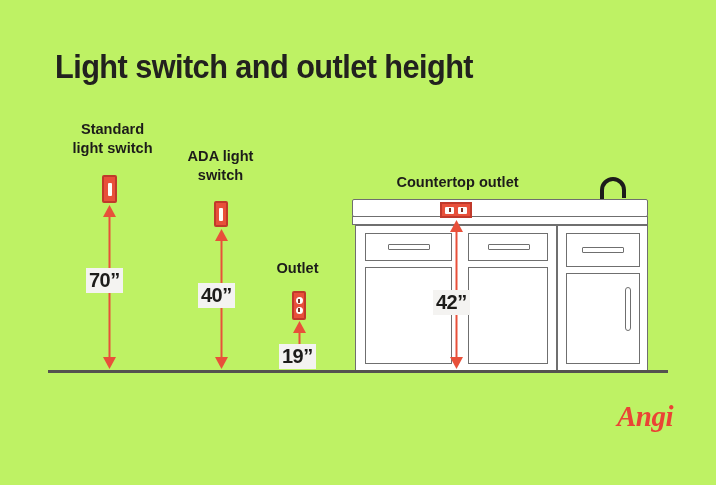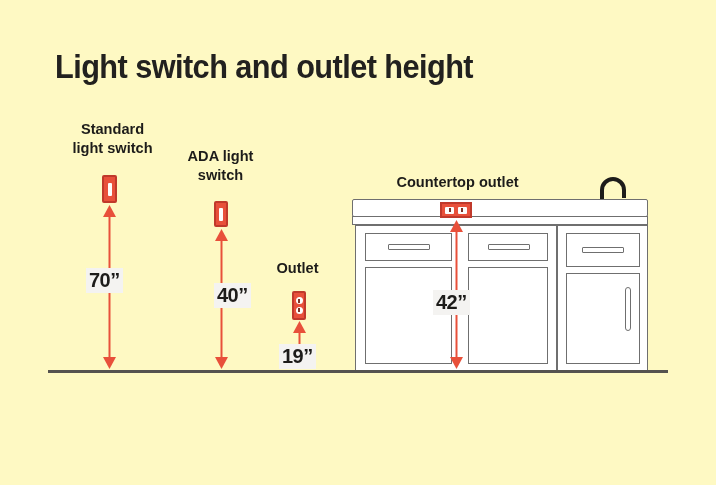--- a/index.html
+++ b/index.html
@@ -10,21 +10,21 @@
     width: 720px;
     height: 485px;
     background: #ffffff;
     font-family: "Liberation Sans", sans-serif;
     overflow: hidden;
   }
   #infographic {
     position: relative;
     width: 716px;
     height: 485px;
-    background: #fef9c3;
+    background: #bef264;
     overflow: hidden;
   }
 
   
   .title {
     position: absolute;
     left: 55px;
     top: 48px;
     font-size: 33px;
     font-weight: bold;
@@ -233,21 +233,21 @@
   <div class="switch-plate" style="left:214px; top:201px; width:14px; height:26px;">
     <span class="toggle"></span>
   </div>
 
   <svg class="arrow" style="left:213px; top:227px; width:17px; height:144px;" viewBox="0 0 17 144">
     <line x1="8.5" y1="12" x2="8.5" y2="132" stroke="#e8503a" stroke-width="2"></line>
     <polygon points="8.5,2 2,14 15,14" fill="#e8503a"></polygon>
     <polygon points="8.5,142 2,130 15,130" fill="#e8503a"></polygon>
   </svg>
 
-  <div class="measure" style="left:214px; top:283px;">40”</div>
+  <div class="measure" style="left:198px; top:283px;">40”</div>
 
   <div class="label" style="left:255px; top:259px; width:85px;">Outlet</div>
 
   <div class="outlet-vert" style="left:292px; top:291px; width:14px; height:29px;">
     <span class="socket"></span>
     <span class="socket"></span>
   </div>
 
   <svg class="arrow" style="left:291px; top:320px; width:17px; height:51px;" viewBox="0 0 17 51">
     <line x1="8.5" y1="10" x2="8.5" y2="49" stroke="#e8503a" stroke-width="2"></line>
@@ -299,14 +299,15 @@
   <svg class="arrow" style="left:448px; top:218px; width:17px; height:153px;" viewBox="0 0 17 153">
     <line x1="8.5" y1="12" x2="8.5" y2="141" stroke="#e8503a" stroke-width="2"></line>
     <polygon points="8.5,2 2,14 15,14" fill="#e8503a"></polygon>
     <polygon points="8.5,151 2,139 15,139" fill="#e8503a"></polygon>
   </svg>
 
   <div class="measure" style="left:433px; top:290px;text-align:right;">42”</div>
 
   <div class="floor-line" style="left:48px; top:370px; width:620px; height:3px;"></div>
 
+  <div class="angi" style="left:617px; top:400px;">Angi</div>
 
 </div>
 
 </body></html>

